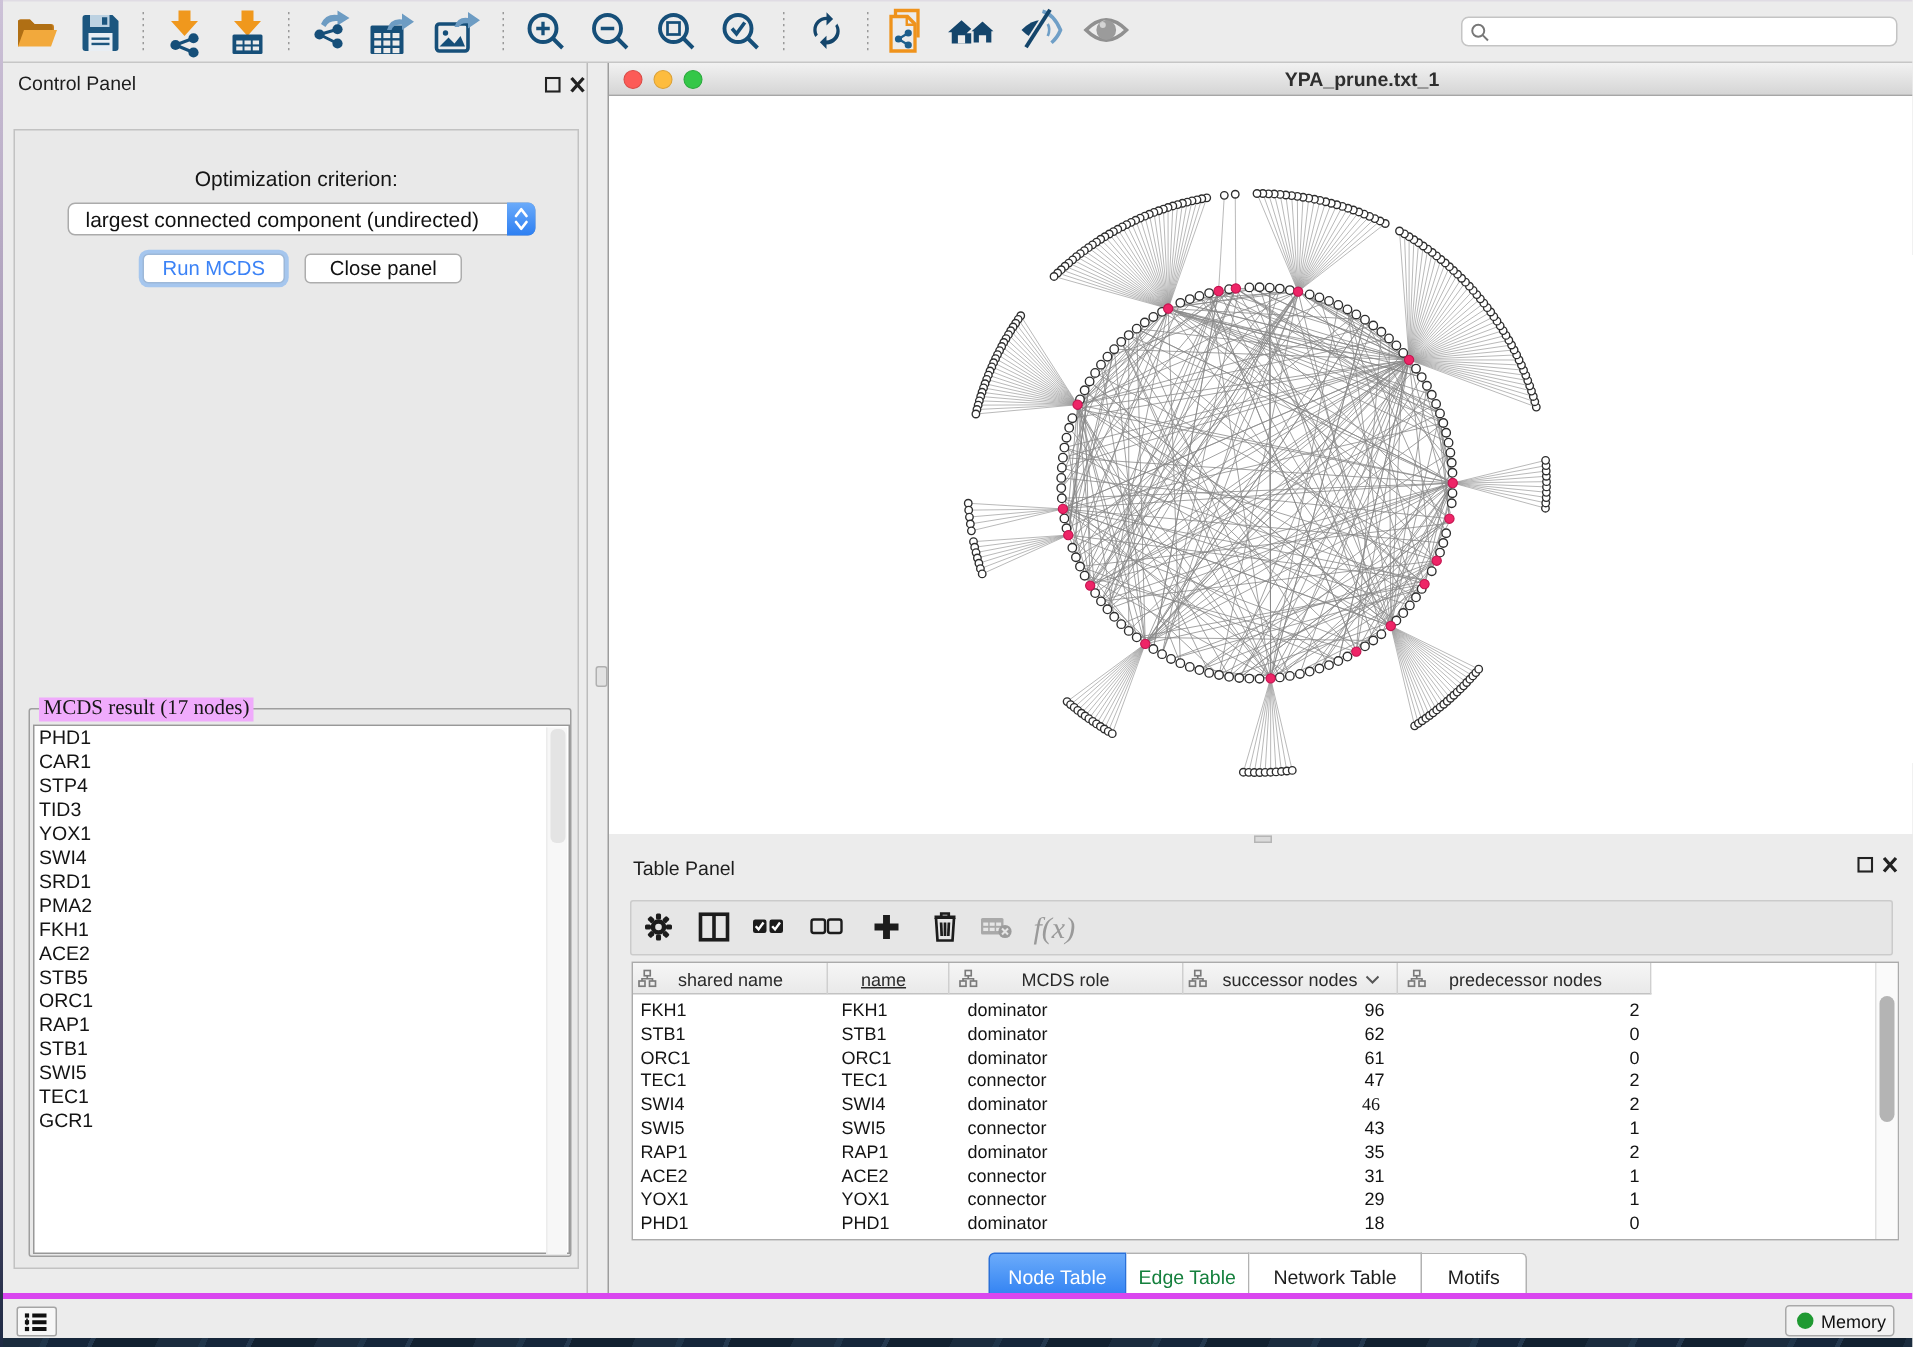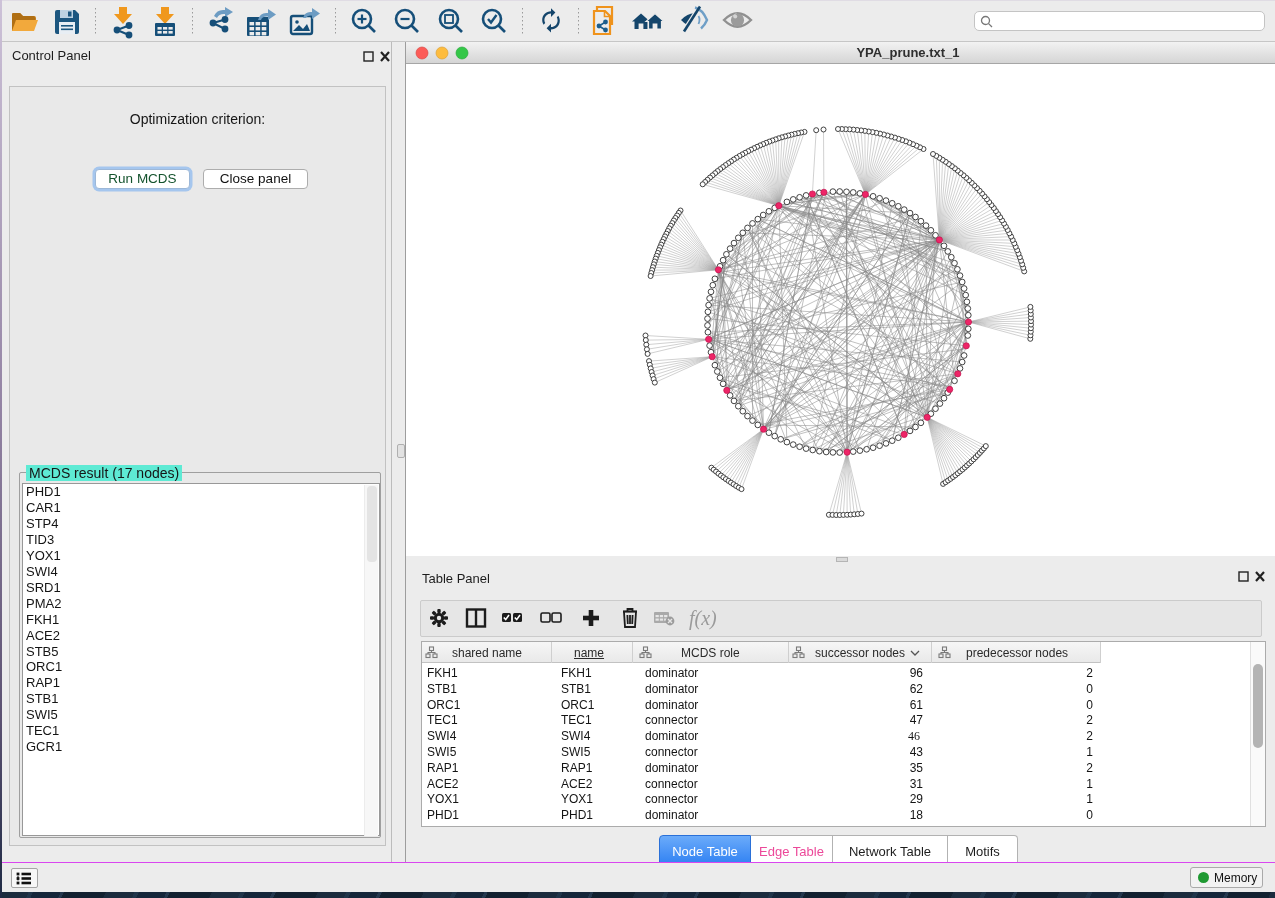--- a/index.html
+++ b/index.html
@@ -164,26 +164,34 @@
   <svg class="abs" style="left:361px;top:9px" width="28" height="12" viewBox="0 0 28 12">
     <rect x="1" y="1" width="9" height="9" fill="none" stroke="#222" stroke-width="1.4"></rect>
     <path d="M18 1 L26 10 M26 1 L18 10" stroke="#222" stroke-width="2.2"></path>
   </svg>
 
   <div class="abs" style="left:7px;top:44px;width:377px;height:760px;background:#e9e9e9;border:1px solid #c2c2c2;"></div>
 
 
   <div class="abs" style="left:8px;top:69px;width:375px;text-align:center;font-size:14px;color:#161616;">Optimization criterion:</div>
 
-
-  <div class="abs" style="left:93px;top:127px;width:95px;height:20px;background:#fff;border:1px solid #9db8d8;border-radius:4px;box-shadow:0 0 0 2.5px #a5c6ee;font-size:13.5px;color:#14532d;text-align:center;line-height:18px;">Run MCDS</div>
+  <div class="abs" style="left:43px;top:93px;width:312px;height:22px;background:#fff;border:1px solid #ababab;border-radius:5px;">
+    <div style="position:absolute;left:11px;top:2px;font-size:14px;color:#111;">largest connected component (undirected)</div>
+    <div style="position:absolute;right:-1px;top:-1px;width:19px;height:22px;background:linear-gradient(#6babfa,#2d7ff2);border-radius:0 5px 5px 0;">
+      <svg width="19" height="22" viewBox="0 0 19 22">
+          <path d="M6 9 L9.5 4.5 L13 9 M6 13 L9.5 17.5 L13 13" fill="none" stroke="#fff" stroke-width="1.8" stroke-linecap="round" stroke-linejoin="round"></path>
+        </svg>
+    </div>
+  </div>
+
+  <div class="abs" style="left:93px;top:127px;width:95px;height:20px;background:#fff;border:1px solid #9db8d8;border-radius:4px;box-shadow:0 0 0 2.5px #a5c6ee;font-size:13.5px;color:#3b82f6;text-align:center;line-height:18px;">Run MCDS</div>
   <div class="abs" style="left:201px;top:127px;width:105px;height:20px;background:#fff;border:1px solid #adadad;border-radius:4px;font-size:13.5px;color:#111;text-align:center;line-height:18px;">Close panel</div>
 
   <div class="abs" style="left:17px;top:430px;width:362px;height:366px;border:1px solid #9f9f9f;border-radius:2px;">
-    <div style="position:absolute;left:6px;top:-8px;background:#5eead4;padding:0 3px;font-size:14px;color:#161616;">MCDS result (17 nodes)</div>
+    <div style="position:absolute;left:6px;top:-8px;background:#f0abfc;padding:0 3px;font-size:14px;color:#161616;font-family:Liberation Serif, serif;">MCDS result (17 nodes)</div>
     <div style="position:absolute;left:2px;top:10px;width:358px;height:353px;background:#fff;border:1px solid #989898;">
       <div style="padding:0 0 0 3px;font-size:13px;line-height:15.95px;color:#141414;">PHD1<br>CAR1<br>STP4<br>TID3<br>YOX1<br>SWI4<br>SRD1<br>PMA2<br>FKH1<br>ACE2<br>STB5<br>ORC1<br>RAP1<br>STB1<br>SWI5<br>TEC1<br>GCR1</div>
       <div style="position:absolute;right:1px;top:1px;width:14px;height:351px;background:#f7f7f7;border-left:1px solid #ececec;">
         <div style="position:absolute;left:2px;top:1px;width:10px;height:76px;background:#e4e4e4;border-radius:4px;"></div>
       </div>
     </div>
   </div>
 </div>
 
 <div class="abs" style="left:392px;top:42px;width:14px;height:820px;background:#ececec;border-right:1px solid #9d9d9d;">
@@ -714,27 +722,27 @@
         </div>
       </div>
 
     <div style="position:absolute;right:0px;top:0px;width:15px;height:184px;background:#fafafa;border-left:1px solid #e0e0e0;">
       <div style="position:absolute;left:2px;top:22px;width:10px;height:84px;background:#b4b4b4;border-radius:5px;"></div>
     </div>
   </div>
 
   <div class="abs" style="left:253px;top:273px;height:32px;display:flex;font-size:13px;">
     <div style="width:92px;background:linear-gradient(#6babfa,#2d7ff2);border:1px solid #2a70d8;border-radius:4px 0 0 4px;display:flex;align-items:center;justify-content:center;color:#fff;">Node Table</div>
-    <div style="width:82px;background:#fff;border:1px solid #b2b2b2;border-left:none;display:flex;align-items:center;justify-content:center;color:#ec4899;">Edge Table</div>
+    <div style="width:82px;background:#fff;border:1px solid #b2b2b2;border-left:none;display:flex;align-items:center;justify-content:center;color:#15803d;">Edge Table</div>
     <div style="width:115px;background:#fff;border:1px solid #b2b2b2;border-left:none;display:flex;align-items:center;justify-content:center;color:#1d1d1d;">Network Table</div>
     <div style="width:70px;background:#fff;border:1px solid #b2b2b2;border-left:none;border-radius:0 4px 4px 0;display:flex;align-items:center;justify-content:center;color:#1d1d1d;">Motifs</div>
   </div>
 </div>
 
-<div class="abs" style="left:0;top:862px;width:1275px;height:30px;background:#ececec;border-top:1px solid #d946ef;">
+<div class="abs" style="left:0;top:862px;width:1275px;height:30px;background:#ececec;border-top:4px solid #d946ef;">
   <div class="abs" style="left:11px;top:5px;width:27px;height:20px;background:#f7f7f7;border:1px solid #a5a5a5;border-radius:2px;">
     <svg width="25" height="19" viewBox="0 0 25 19">
         <g stroke="#111" stroke-width="2.6">
           <line x1="9.5" y1="5" x2="19" y2="5"></line>
           <line x1="9.5" y1="9.5" x2="19" y2="9.5"></line>
           <line x1="9.5" y1="14" x2="19" y2="14"></line>
         </g>
         <g fill="#111">
           <rect x="4.6" y="3.6" width="2.8" height="2.8"></rect>
           <rect x="4.6" y="8.1" width="2.8" height="2.8"></rect>

